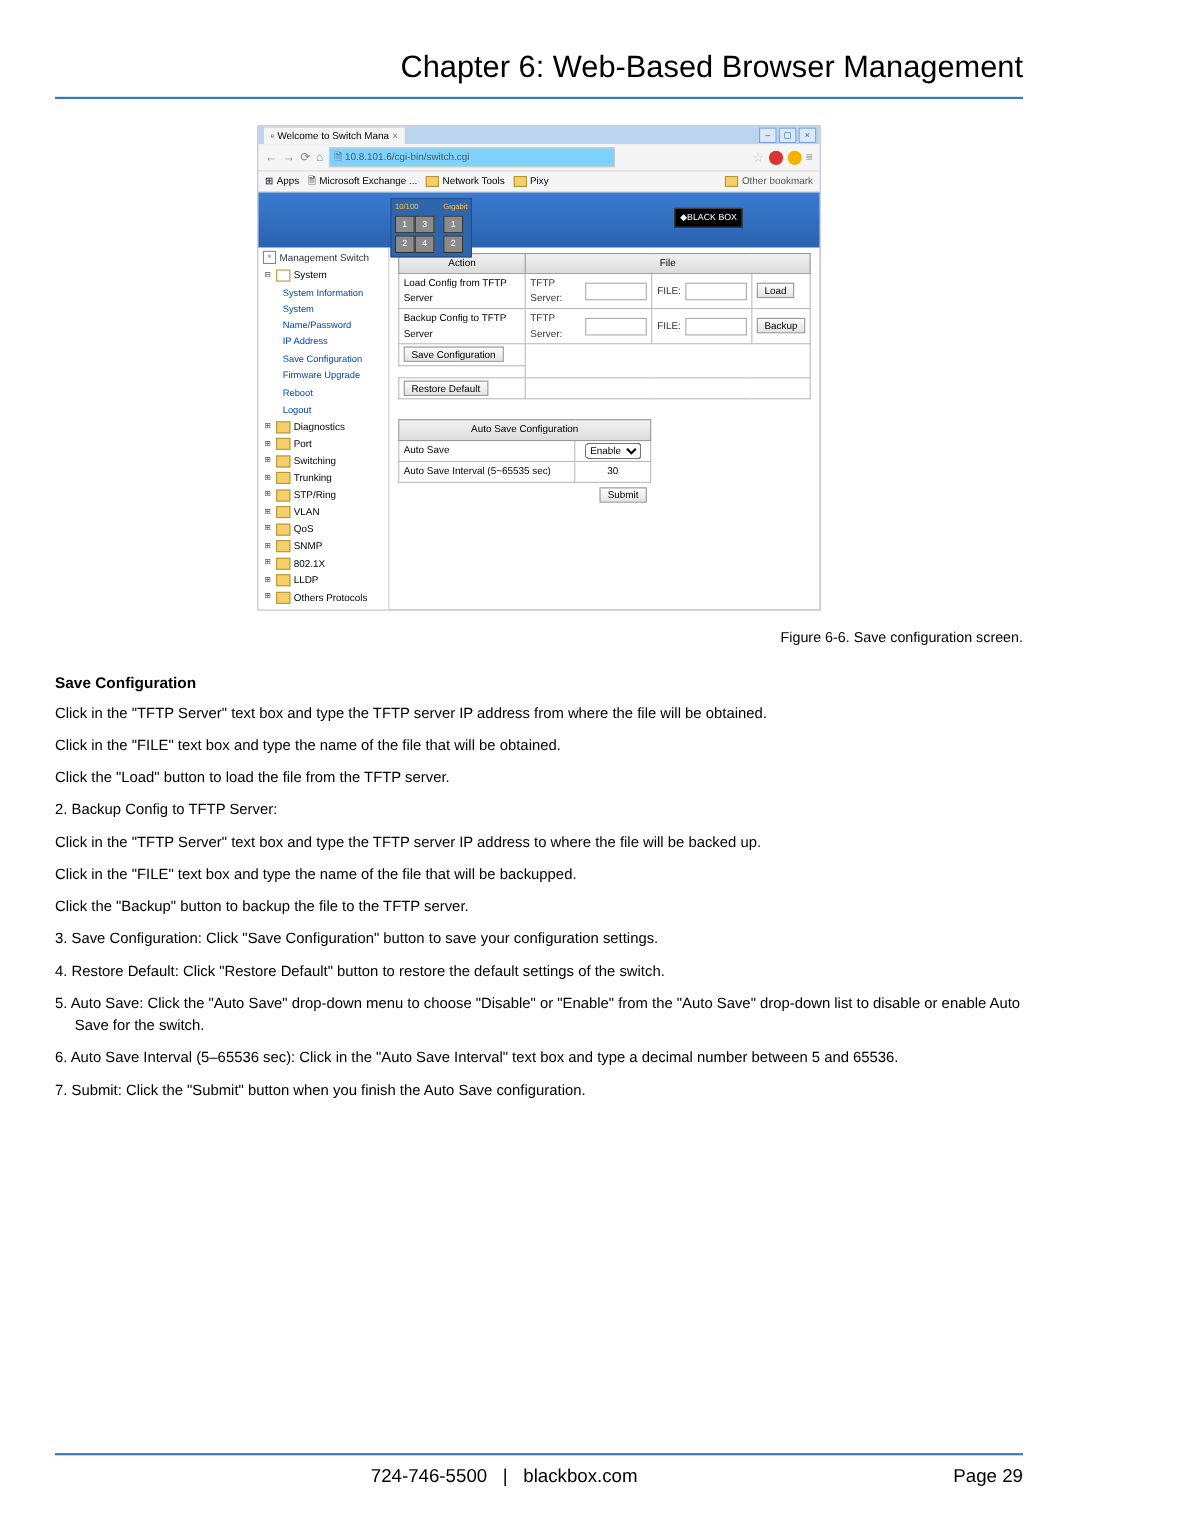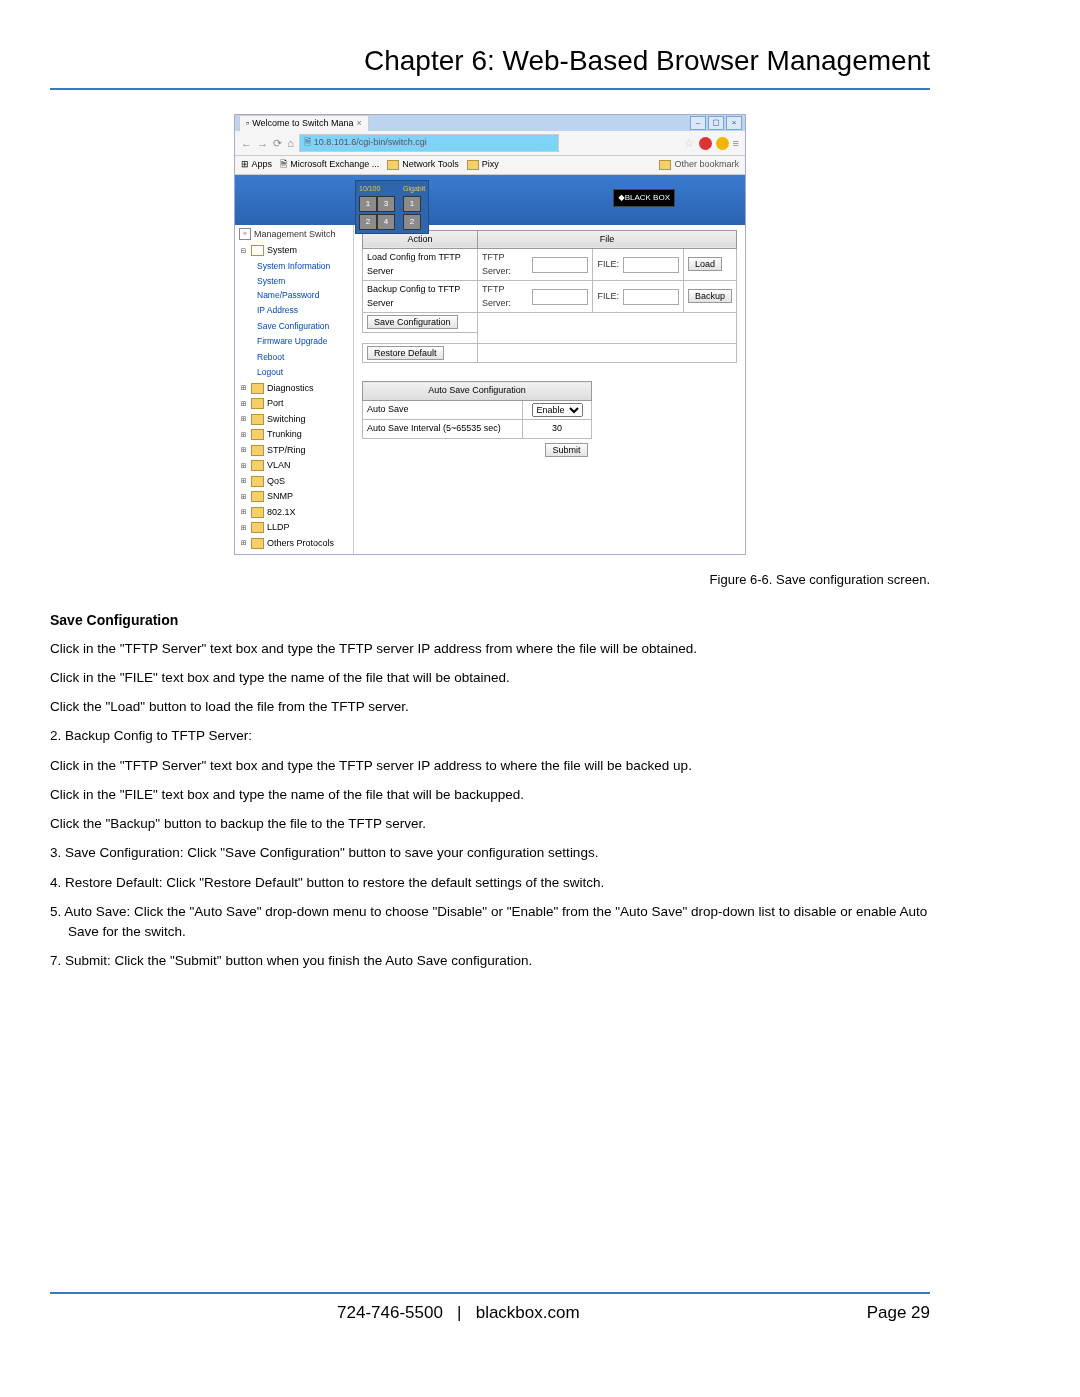--- a/index.html
+++ b/index.html
@@ -382,20 +382,21 @@
   <p>Click in the "TFTP Server" text box and type the TFTP server IP address from where the file will be obtained.</p>
   <p>Click in the "FILE" text box and type the name of the file that will be obtained.</p>
   <p>Click the "Load" button to load the file from the TFTP server.</p>
   <p>2. Backup Config to TFTP Server:</p>
   <p>Click in the "TFTP Server" text box and type the TFTP server IP address to where the file will be backed up.</p>
   <p>Click in the "FILE" text box and type the name of the file that will be backupped.</p>
   <p>Click the "Backup" button to backup the file to the TFTP server.</p>
   <p>3. Save Configuration: Click "Save Configuration" button to save your configuration settings.</p>
   <p>4. Restore Default: Click "Restore Default" button to restore the default settings of the switch.</p>
   <p style="padding-left:18px;text-indent:-18px;">5. Auto Save: Click the "Auto Save" drop-down menu to choose "Disable" or "Enable" from the "Auto Save" drop-down list to disable or enable Auto Save for the switch.</p>
+  <p>6. Auto Save Interval (5–65536 sec): Click in the "Auto Save Interval" text box and type a decimal number between 5 and 65536.</p>
   <p>7. Submit: Click the "Submit" button when you finish the Auto Save configuration.</p>
 </div>
 
 <div class="footer">
   <div class="ctr">
     <span>724-746-5500</span> &nbsp; <span>|</span> &nbsp; <span>blackbox.com</span>
   </div>
   <div class="pg">Page 29</div>
 </div>
 

